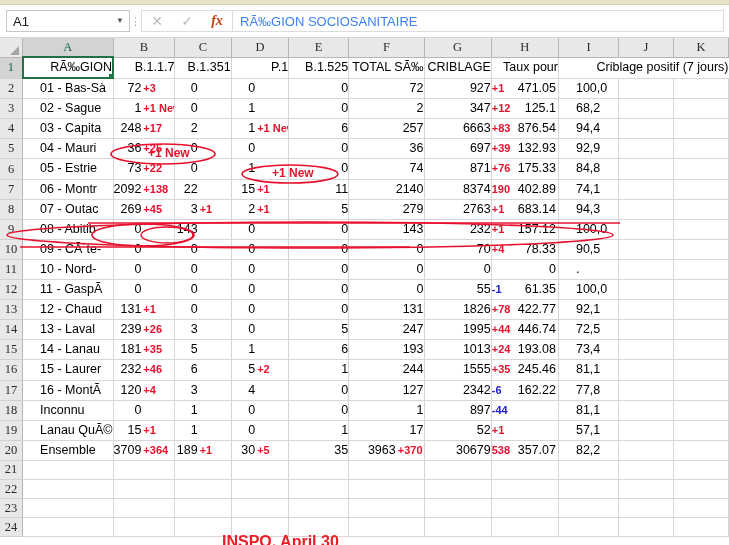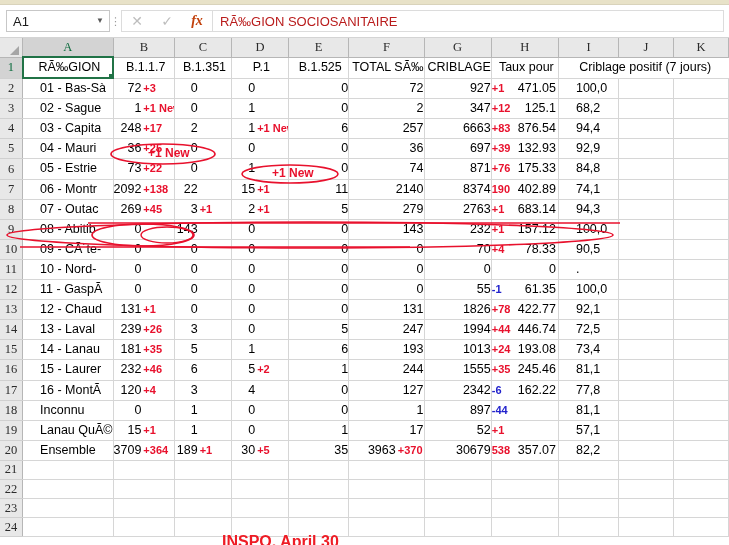--- a/index.html
+++ b/index.html
@@ -26,21 +26,21 @@
   .formula-bar {
     height: 33px;
     background: #ffffff;
     display: flex;
     align-items: center;
     border-bottom: 1px solid #d4d4d4;
     padding: 0 2px;
     box-sizing: border-box;
   }
   .name-box {
-    width: 104px;
+    width: 124px;
     height: 22px;
     margin-left: 4px;
     border: 1px solid #c7c7c7;
     background: #fff;
     display: flex;
     align-items: center;
     box-sizing: border-box;
     font-size: 13px;
     color: #000;
   }
@@ -93,21 +93,21 @@
     flex: 1;
     height: 22px;
     border: 1px solid #dcdcdc;
     border-left: 1px solid #dcdcdc;
     background: #fff;
     display: flex;
     align-items: center;
     padding-left: 7px;
     box-sizing: border-box;
     font-size: 13px;
-    color: #b91c1c;
+    color: #3b82f6;
     margin-right: 3px;
   }
 
   
   .grid-wrap {
     position: relative;
     width: 729px;
     height: 508px;
     overflow: hidden;
   }
@@ -180,21 +180,21 @@
   td.cell {
     border-right: 1px solid #d6d6d6;
     border-bottom: 1px solid #d6d6d6;
     height: 19.1px;
     line-height: 19.1px;
     padding: 0 2px;
     font-size: 12.5px;
   }
   td.cell.num { text-align: right; }
   td.cell.txt { text-align: left; padding-left: 17px; }
-  td.cell.hdr { text-align: center; padding-left: 3px; }
+  td.cell.hdr { text-align: right; padding-left: 3px; }
   td.cell.nobord { border-right: none; }
 
   
   td.cell.selected {
     border: 2px solid #217346;
     position: relative;
   }
   td.cell.selected::after {
     content: "";
     position: absolute;
@@ -768,21 +768,21 @@
             </div>
           </td>
           <td class="cell num">
             <div class="splitcell">
               <span class="base">0</span>
               <span class="delta delta-col"></span>
             </div>
           </td>
           <td class="cell num">5</td>
           <td class="cell num">247</td>
-          <td class="cell num">1994</td>
+          <td class="cell num">1995</td>
           <td class="cell">
             <div class="hcell">
               <span class="hdelta">+44</span>
               <span class="hval">446.74</span>
             </div>
           </td>
           <td class="cell txt">72,5</td>
           <td class="cell"></td>
           <td class="cell"></td>
         </tr>

